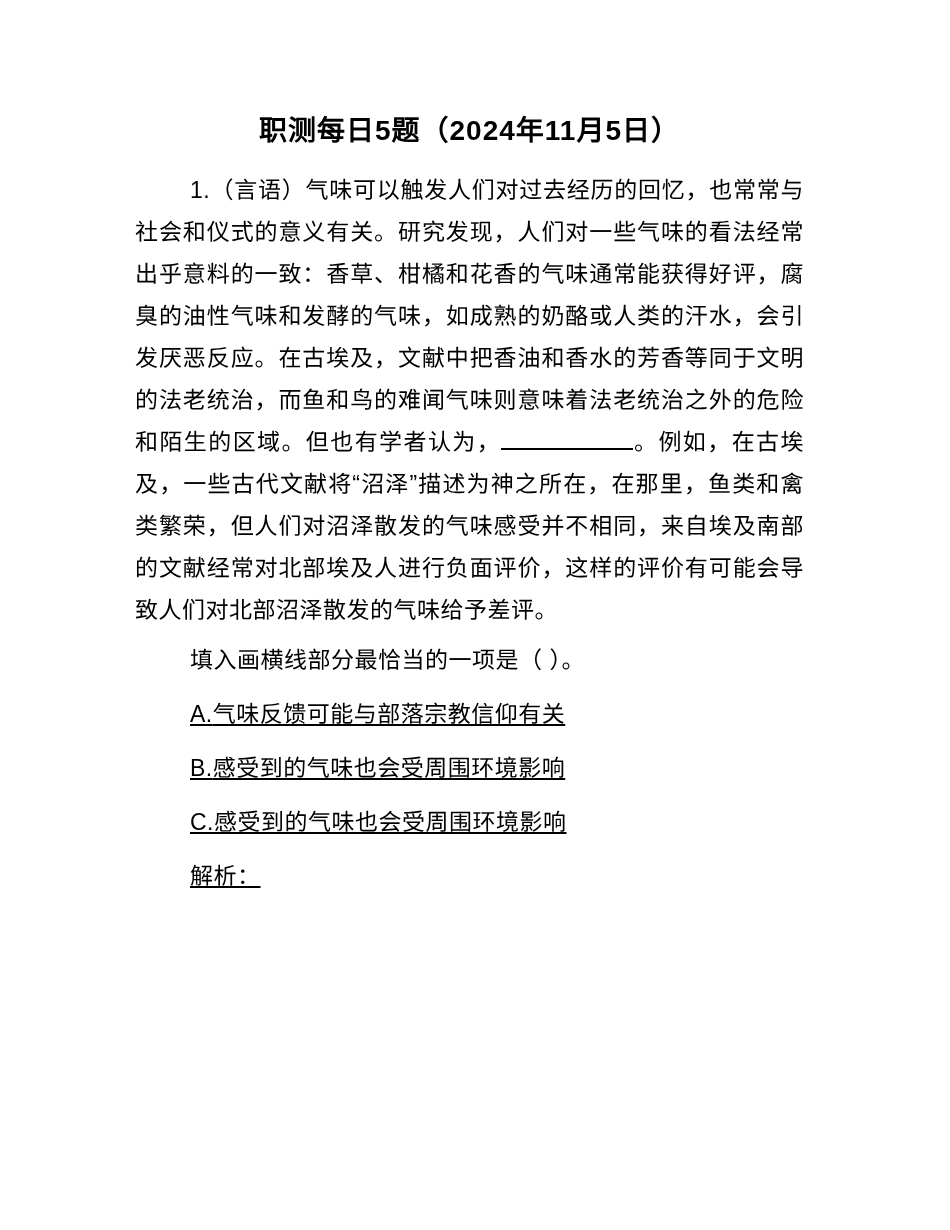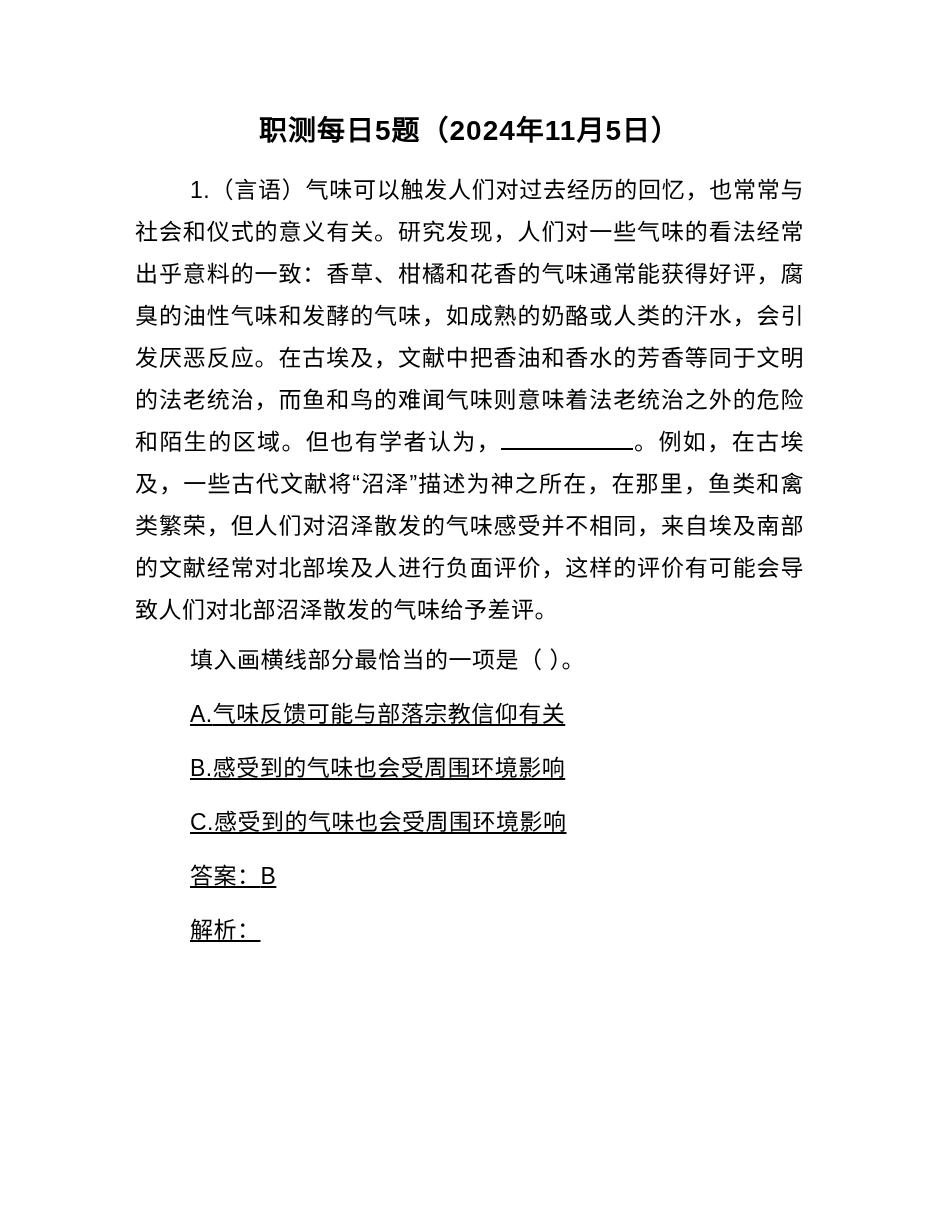--- a/index.html
+++ b/index.html
@@ -78,21 +78,18 @@
 
   <p class="single-line option-line">
     <span>B.</span><span>感受到的气味也会受周围环境影响</span>
   </p>
 
   <p class="single-line option-line">
     <span>C.</span><span>感受到的气味也会受周围环境影响</span>
   </p>
 
 
-  <p class="single-line answer-line">
-    <span>答案：</span><span>B</span>
-  </p>
 
   <p class="single-line analysis-line">
     <span>解析：</span><span></span>
   </p>
 
 </div>
 
 </body></html>

